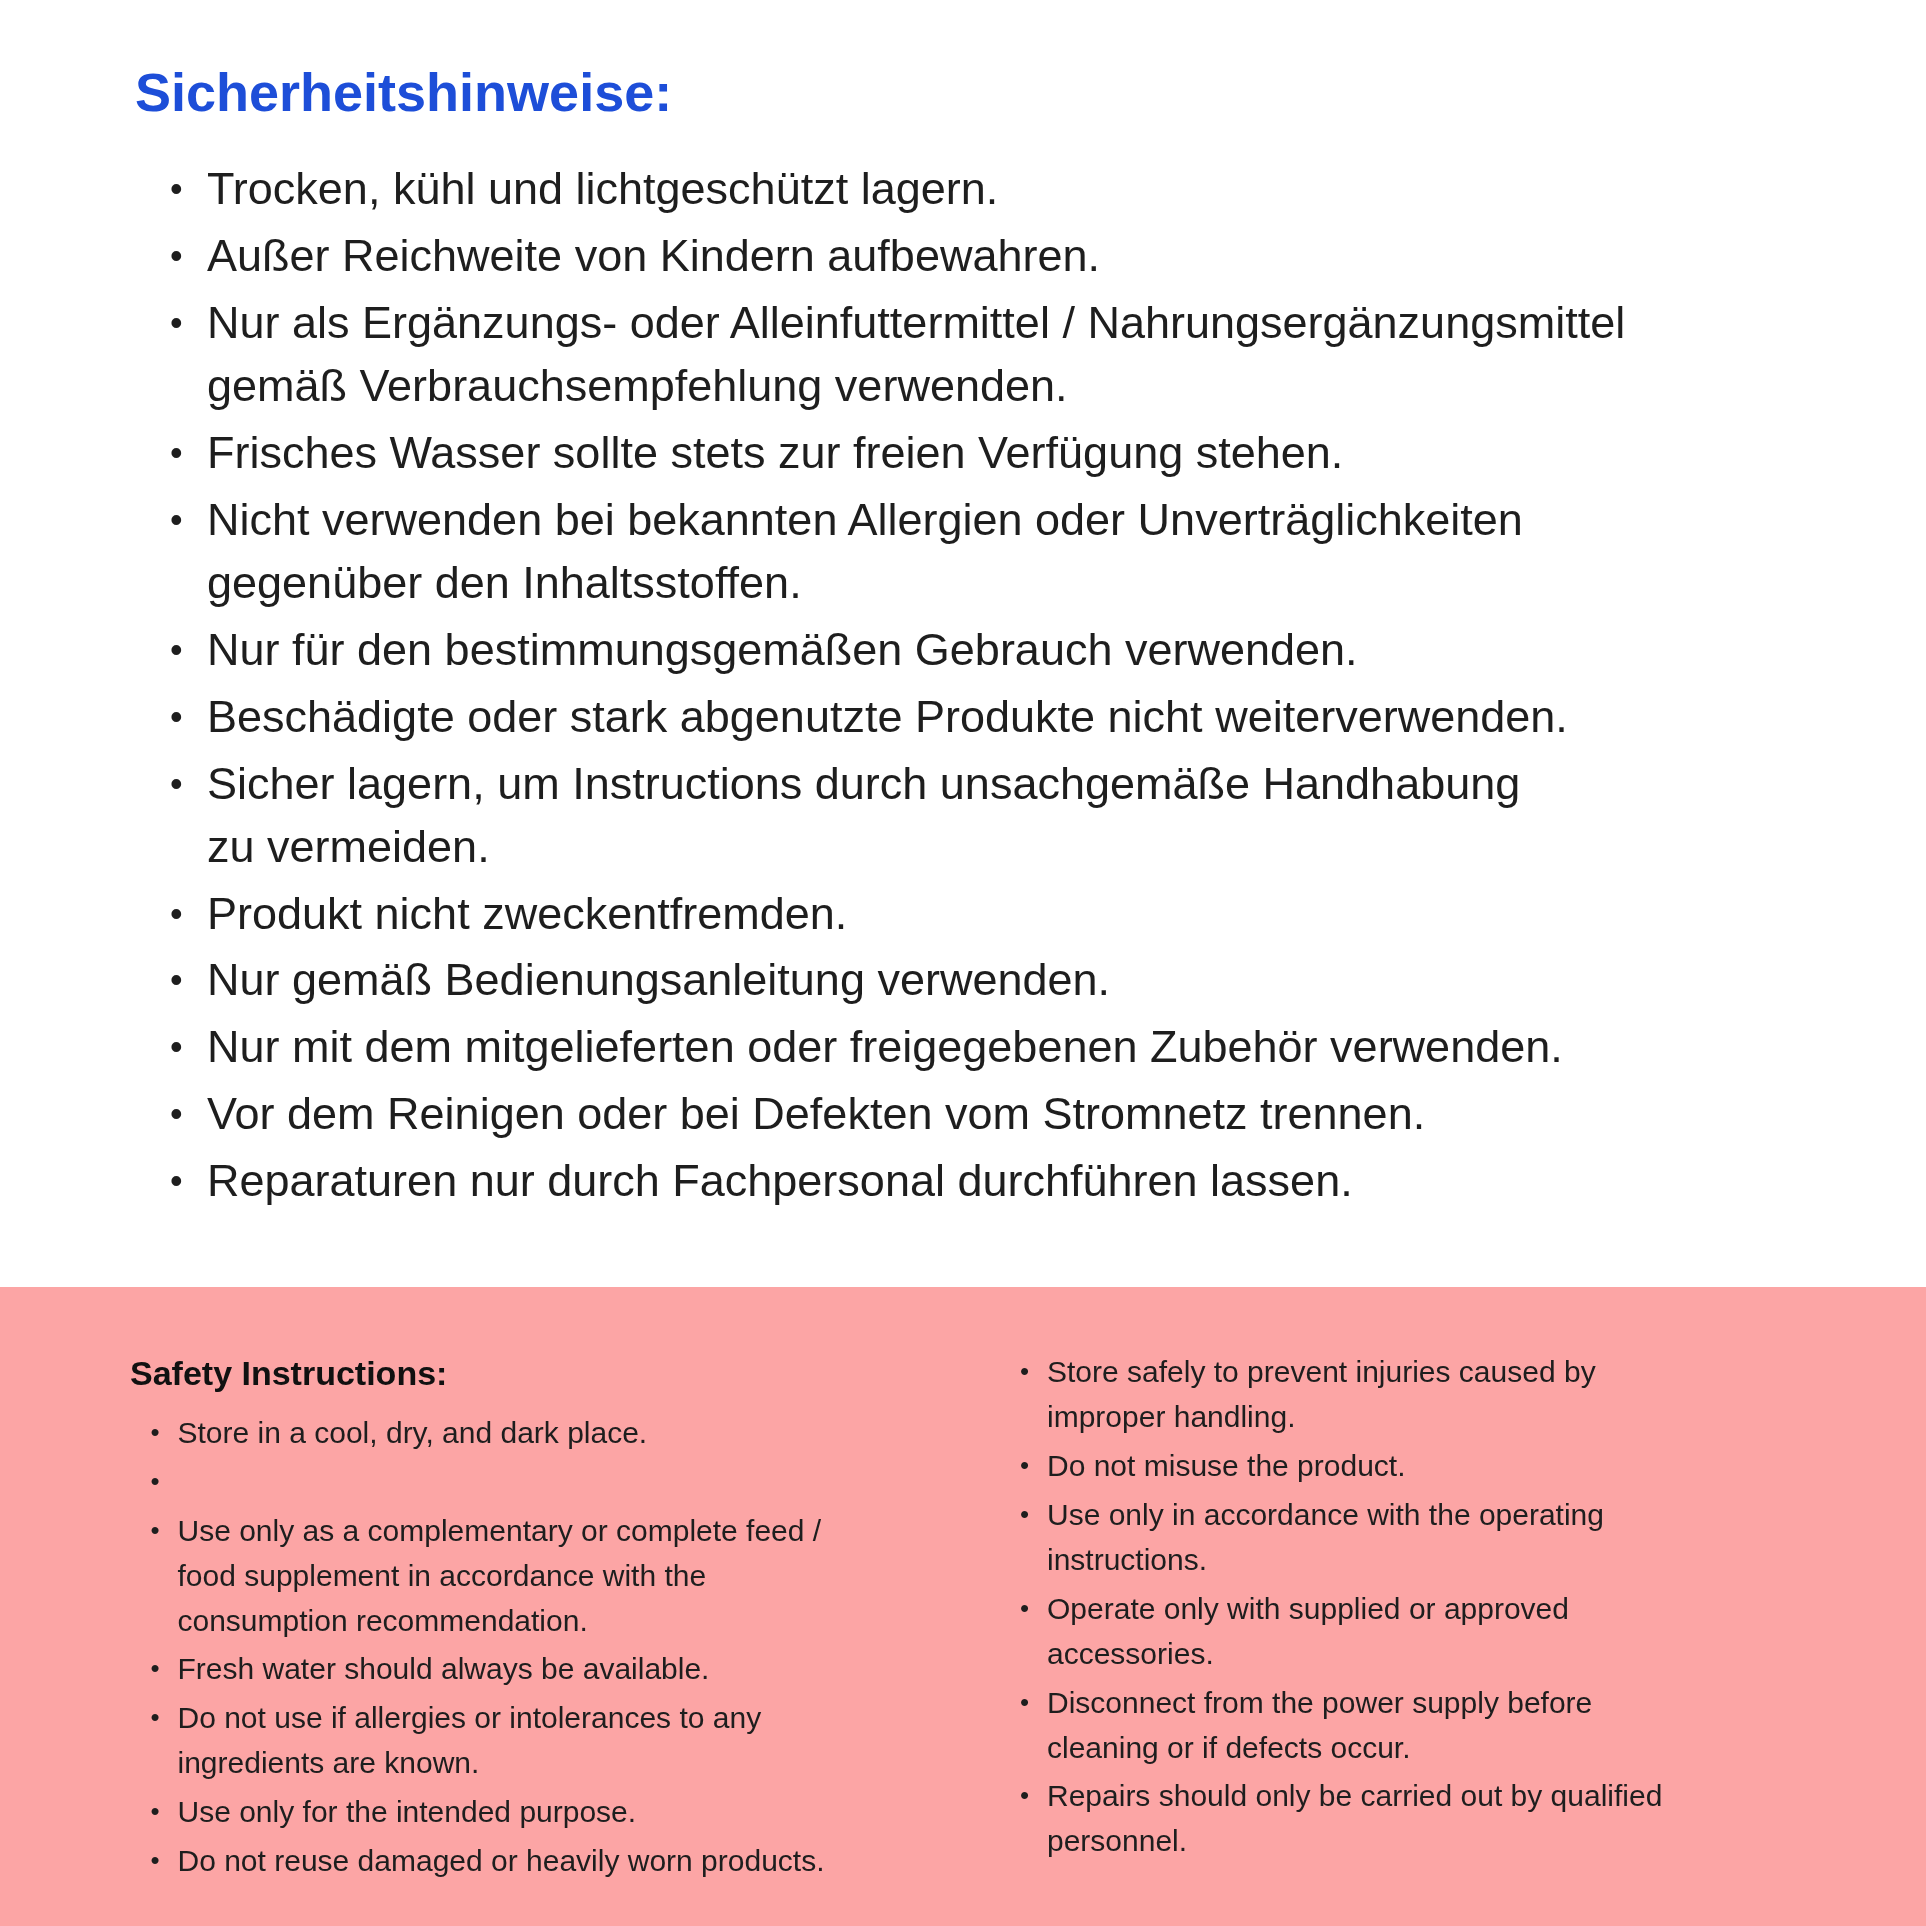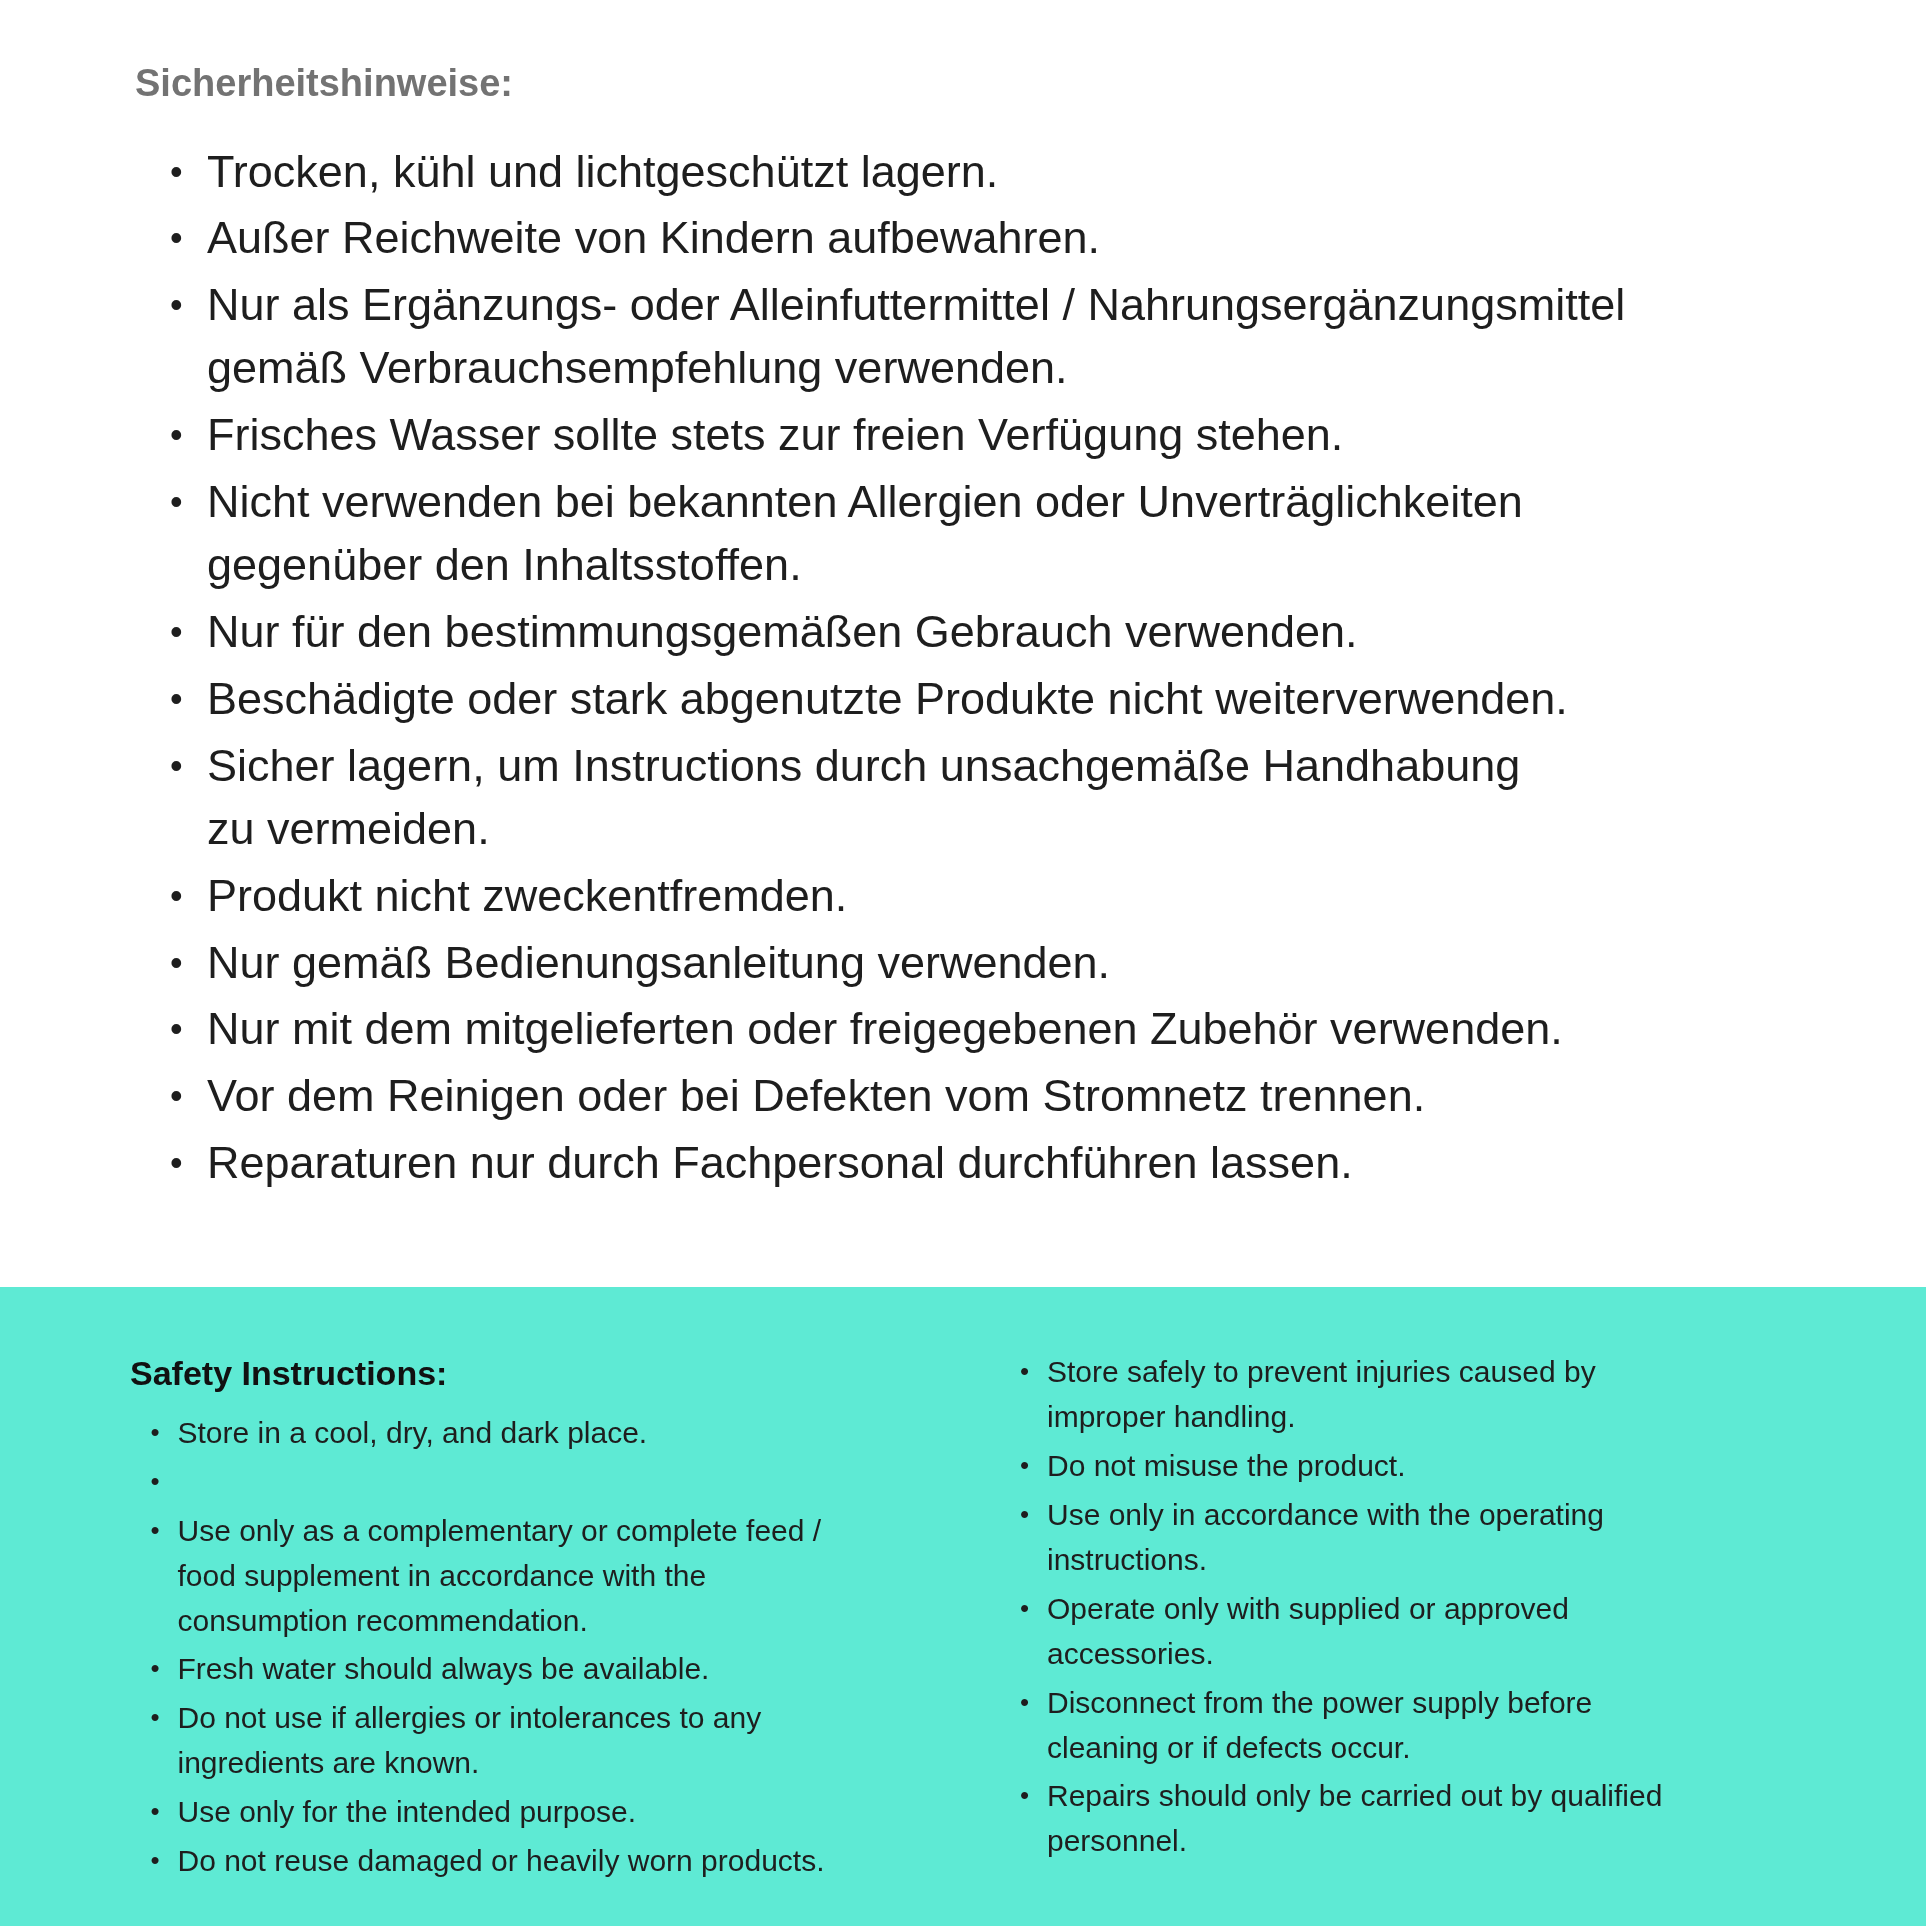--- a/index.html
+++ b/index.html
@@ -8,21 +8,21 @@
     width:1926px;height:1926px;
     background:#ffffff;
     font-family:"Liberation Sans", sans-serif;
     color:#1e1e1e;
     overflow:hidden;
   }
   
   .de-section{position:absolute;left:135px;top:62px;width:1708px;}
   .de-title{
     margin:0 0 35px 0;
-    font-size:38px;line-height:1.12;font-weight:700;color:#737373;
+    font-size:54px;line-height:1.12;font-weight:700;color:#1d4ed8;
   }
   .de-list{list-style:none;margin:0;padding:0 0 0 35px;}
   .de-list li{
     display:flex;align-items:flex-start;
     font-size:45px;line-height:63px;
     margin:0 0 3.9px 0;color:#1e1e1e;
   }
   .de-list .dot{flex:0 0 37px;font-size:36px;line-height:63px;}
   
   .band{
@@ -106,21 +106,21 @@
           <span class="dot">•</span>
           <span class="txt">Vor dem Reinigen oder bei Defekten vom Stromnetz trennen.</span>
         </li>
         <li>
           <span class="dot">•</span>
           <span class="txt">Reparaturen nur durch Fachpersonal durchführen lassen.</span>
         </li>
       </ul>
   </section>
 
-  <section class="band" style="background: #5eead4;">
+  <section class="band" style="background: #fca5a5;">
     <div class="col col-left">
       <h2 class="en-title">Safety Instructions:</h2>
       <ul class="en-list">
           <li>
             <span class="dot">•</span>
             <span class="txt">Store in a cool, dry, and dark place.</span>
           </li>
           <li>
             <span class="dot">•</span>
           </li>

